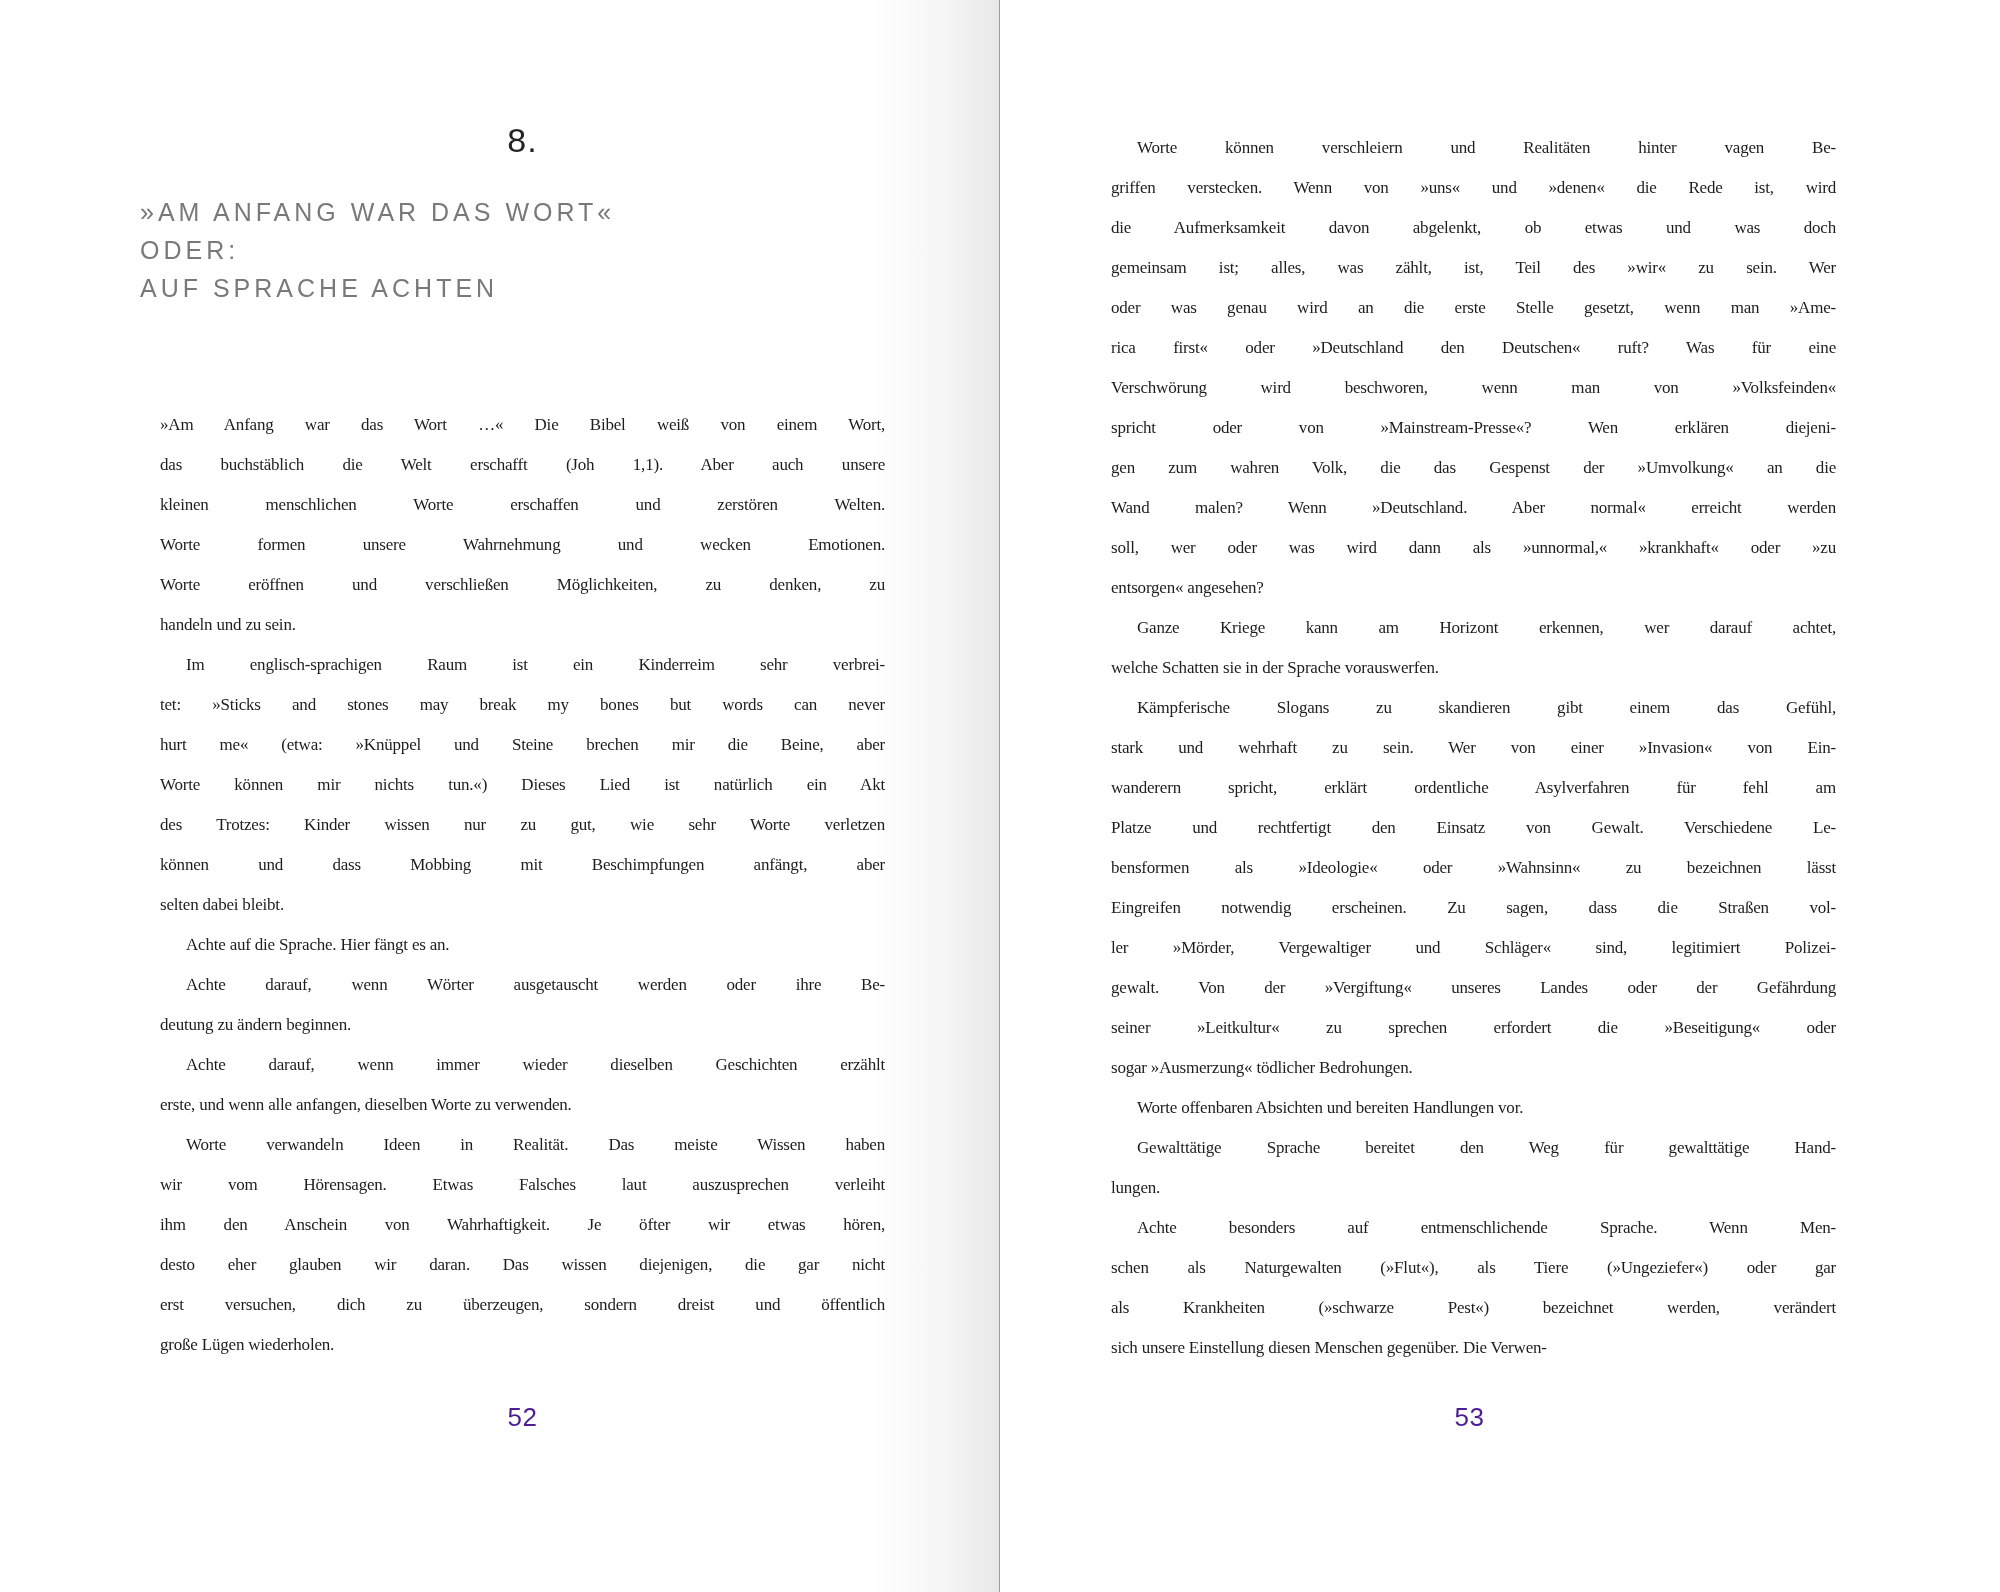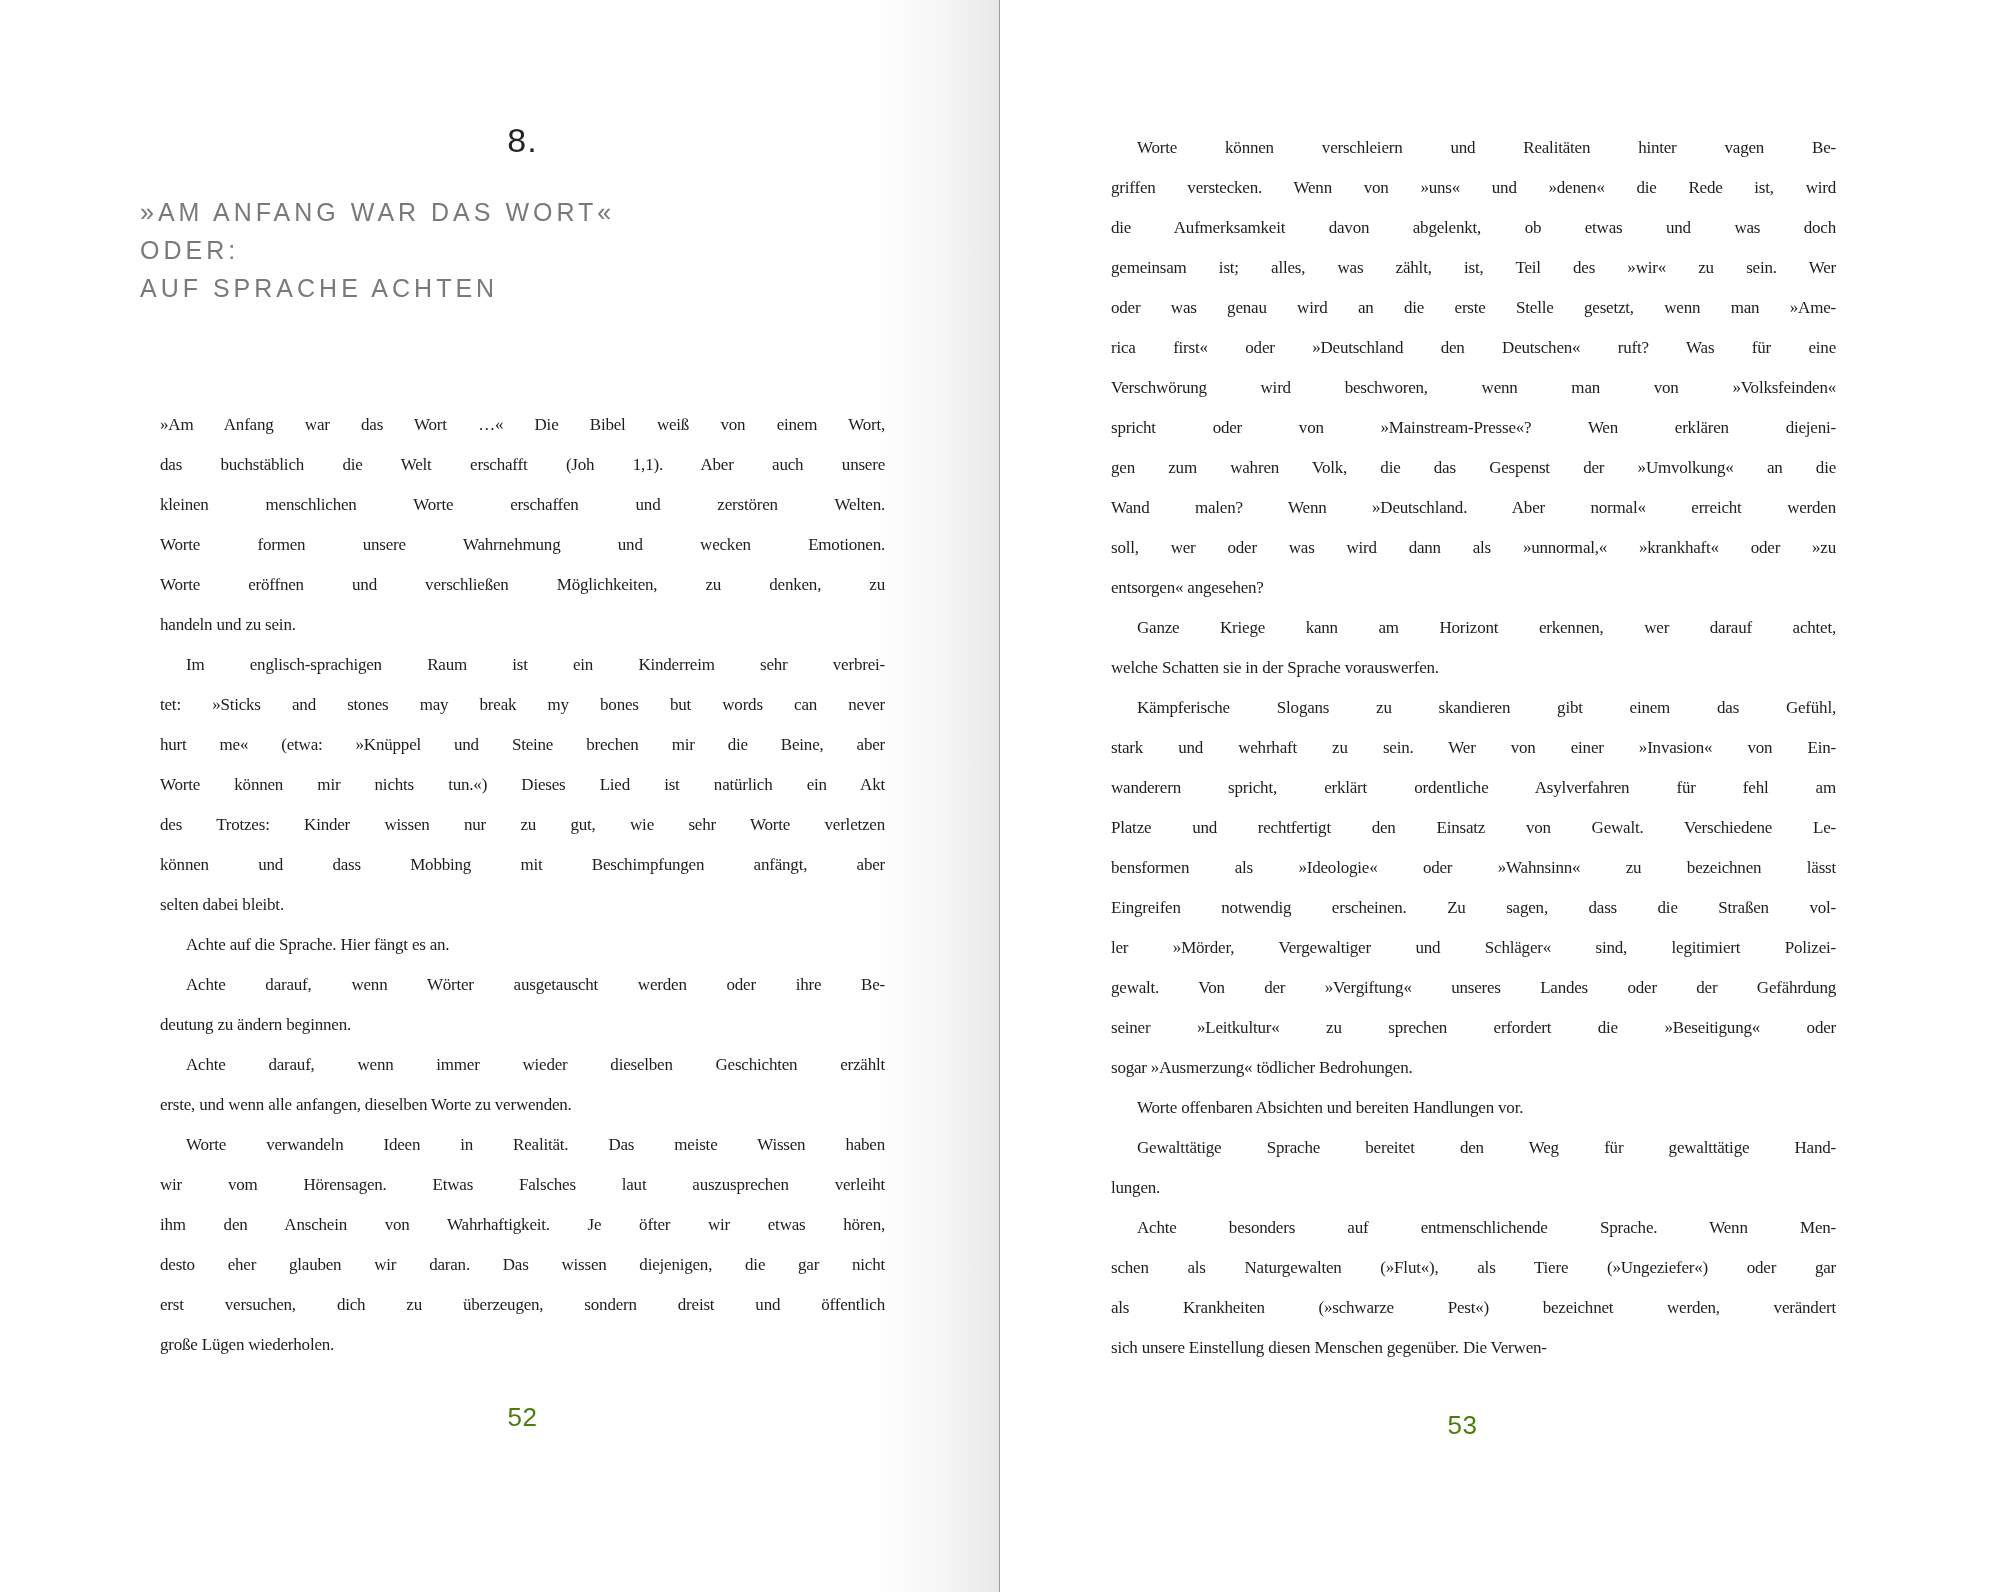--- a/index.html
+++ b/index.html
@@ -63,25 +63,25 @@
   }
   .line.last {
     -moz-text-align-last: left;
     text-align-last: left;
   }
   .line.indent { text-indent: 26px; }
 
   .folio {
     position: absolute; top: 1400px; width: 725px;
     font-family: "Liberation Sans", "DejaVu Sans", sans-serif;
-    font-size: 26px; line-height: 34px; color: #4d7c0f;
+    font-size: 26px; line-height: 34px; color: #4c1d95;
     text-align: center; letter-spacing: 0.5px;
   }
   .page.left  .folio { left: 160px; }
-  .page.right .folio { left: 100px; margin-top: 8px; }
+  .page.right .folio { left: 107px; }
 </style>
 </head>
 <body>
 
 <div id="screen">
 
   <div class="page left">
     <div class="chapter-number">8.</div>
 
     <div class="chapter-title">

